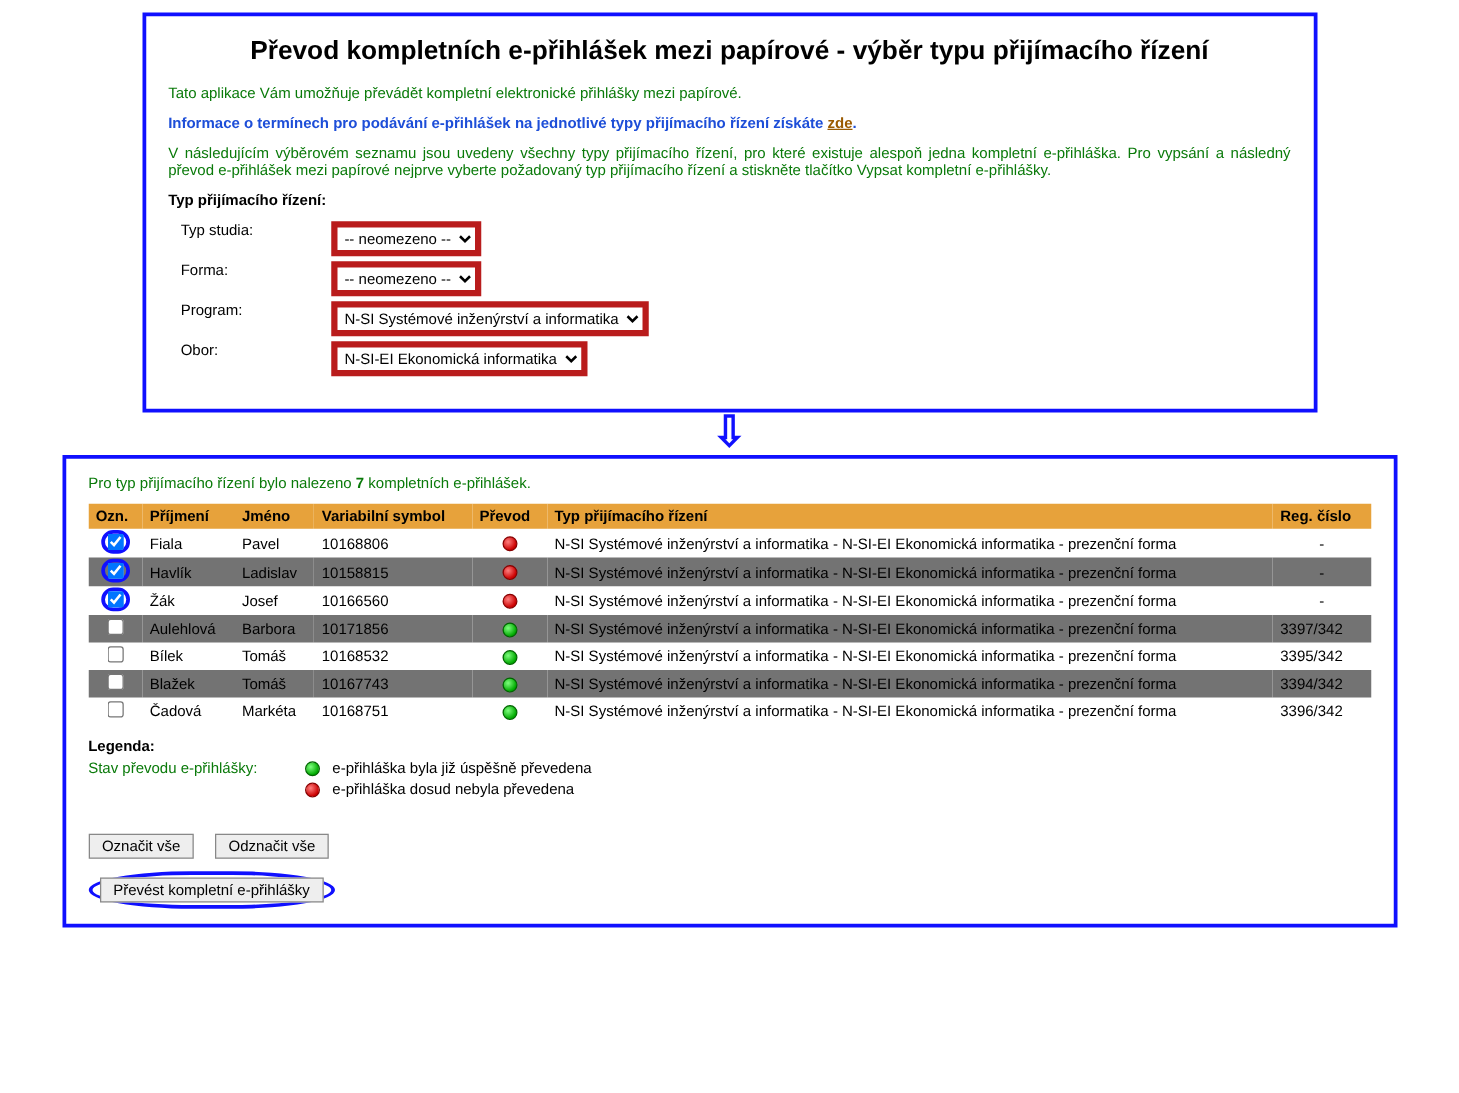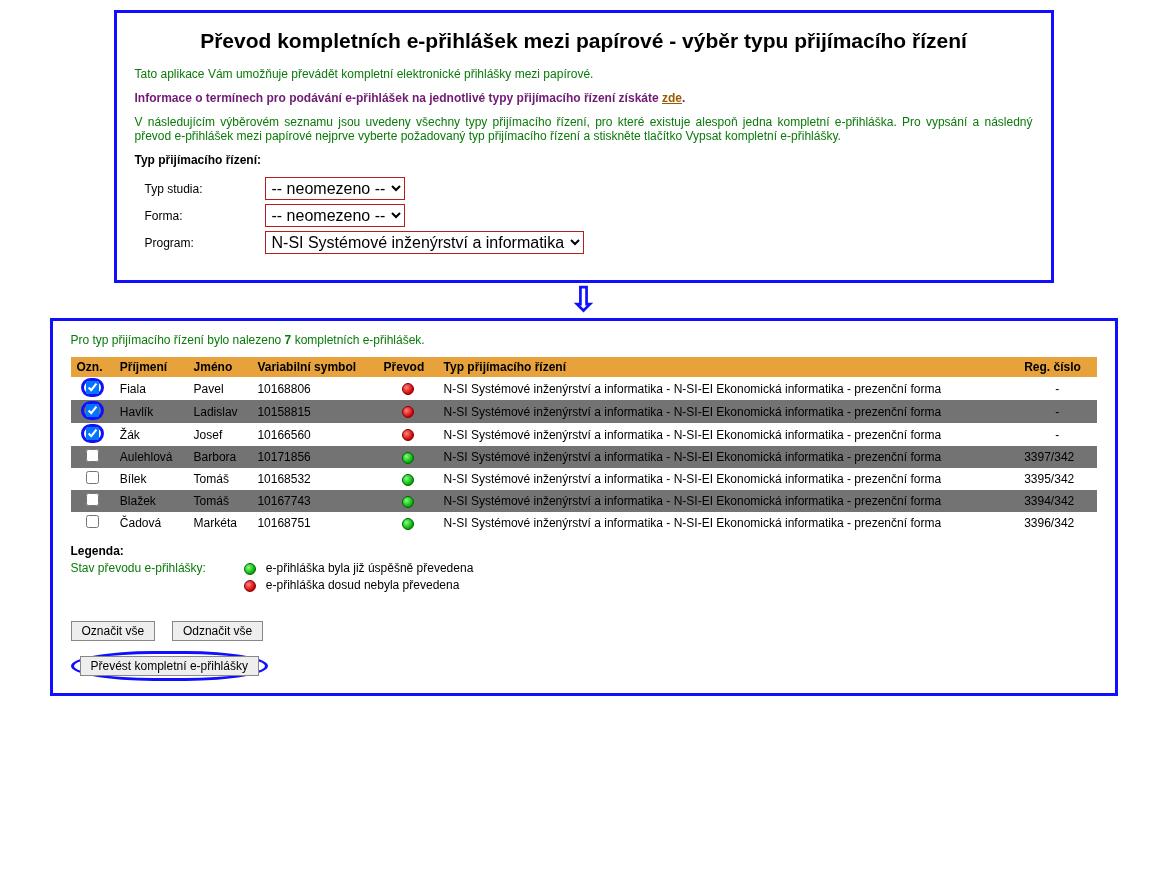--- a/index.html
+++ b/index.html
@@ -1,26 +1,26 @@
 <!DOCTYPE html>
 <html><head>
 <meta charset="utf-8">
 <style>
   body { font-family: Verdana, Arial, sans-serif; font-size: 12px; color:#000; margin:0; padding:10px 10px 30px 10px; }
   .panel { border:3px solid #1010FF; padding:12px 18px; margin:0 auto; box-sizing:border-box; position:relative; }
   .panel1 { width:940px; }
   .panel2 { width:1068px; margin-top:0; }
   h1 { font-size:21px; font-weight:bold; margin:4px 0 14px 0;text-align:center; }
   .green { color:#0a7a0a; }
-  .orange { color:#701a75; font-weight:bold; }
+  .orange { color:#1d4ed8; font-weight:bold; }
   .justify { text-align:justify; }
   .bold { font-weight:bold; }
-  .form-row { display:flex; align-items:center; margin:4px 0; }
+  .form-row { display:flex; margin:4px 0; }
   .form-row .lbl { width:120px; }
-  select { font-family:inherit; font-size:16px; border:1px solid #b91c1c; background:#fff; padding:1px 2px; }
+  select { font-family:inherit; font-size:12px; border:5px solid #b91c1c; background:#fff; padding:1px 2px; }
   .btn { font-family:inherit; font-size:12px; background:#eee; border:1px solid #888; padding:2px 10px; cursor:pointer; }
   .ring { border:3px solid #1010FF; border-radius:50%/60%; padding:2px 6px; display:inline-block; }
   .ring-input { border:3px solid #1010FF; border-radius:50%/60%; padding:0 2px; display:inline-block; line-height:0; margin:-2px 0; }
   .arrow-wrap { width:940px; margin:0 auto; text-align:center; padding:4px 0 4px 0; }
   .arrow { font-size:34px; color:#1010FF; line-height:24px; font-weight:bold; }
   table.data { border-collapse:collapse; width:100%; margin-top:8px; }
   table.data th { background:#e7a23b; color:#000; font-weight:bold; text-align:left; padding:3px 6px; font-size:12px; white-space:nowrap; }
   table.data td { padding:3px 6px; font-size:12px; white-space:nowrap; }
   tr.alt td { background:#737373; }
   .dot { display:inline-block; width:10px; height:10px; border-radius:50%; vertical-align:middle; }
@@ -53,20 +53,24 @@
       <span class="lbl">Typ studia:</span>
       <select><option>-- neomezeno --</option></select>
     </div>
     <div class="form-row">
       <span class="lbl">Forma:</span>
       <select><option>-- neomezeno --</option></select>
     </div>
     <div class="form-row">
       <span class="lbl">Program:</span>
       <select><option>N-SI Systémové inženýrství a informatika</option></select>
+    </div>
+    <div class="form-row">
+      <span class="lbl">Obor:</span>
+      <select><option>N-SI-EI Ekonomická informatika</option></select>
     </div>
   </div>
 
   <div class="sect-gap"></div>
 </div>
 
 <div class="arrow-wrap">
   <span class="arrow">⇩</span>
 </div>
 

